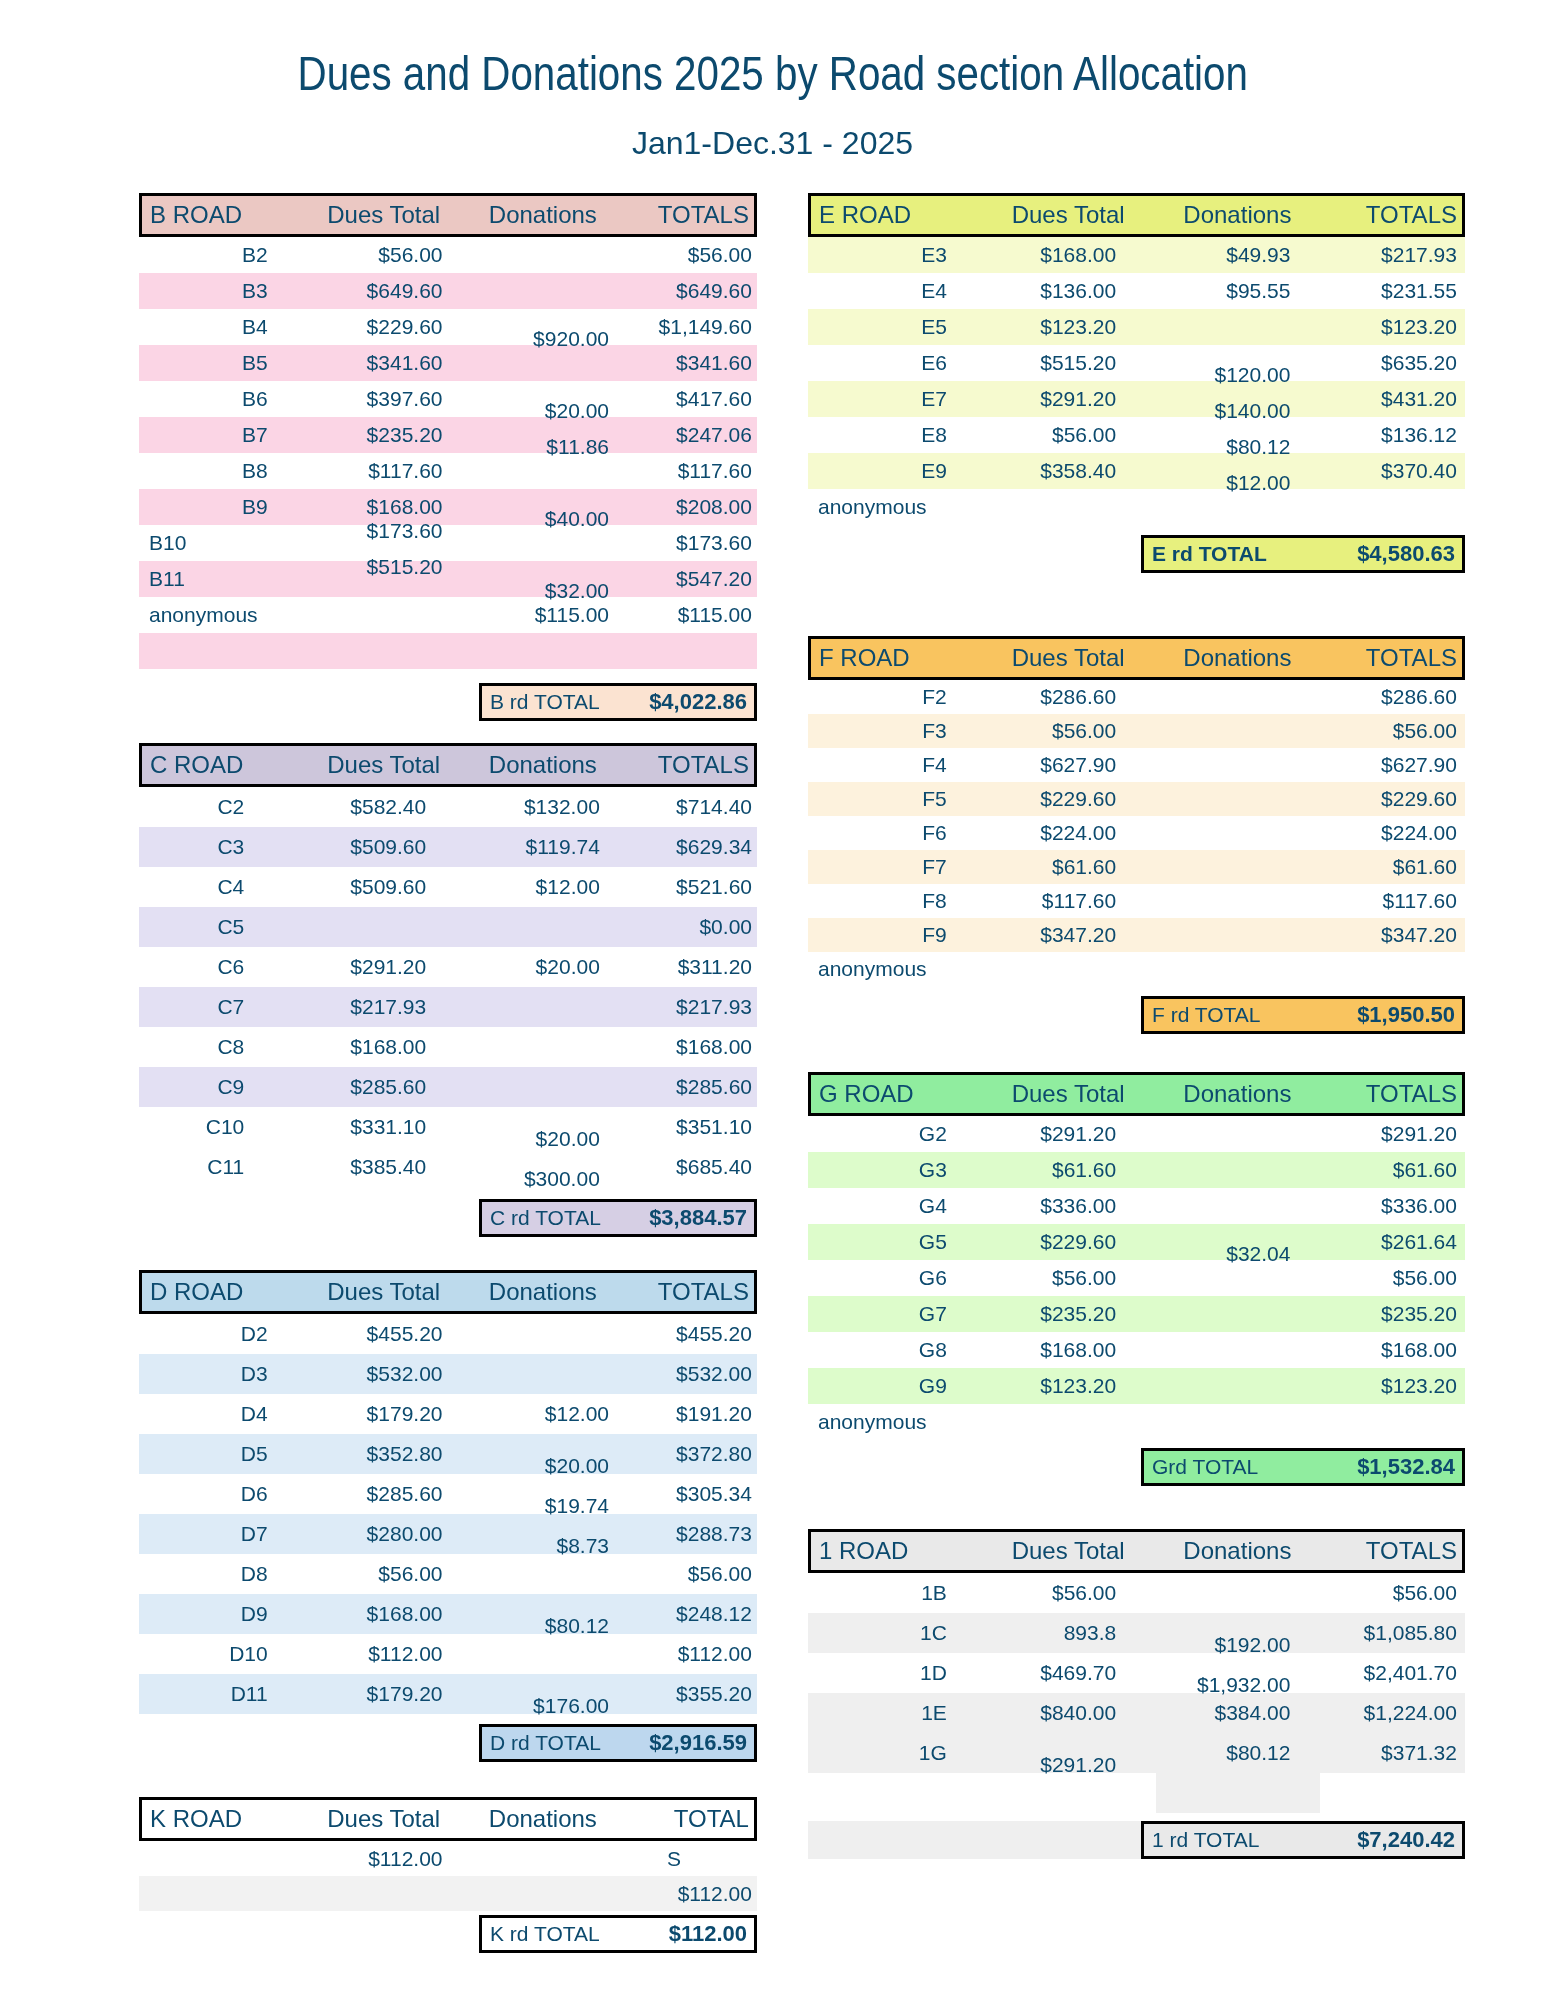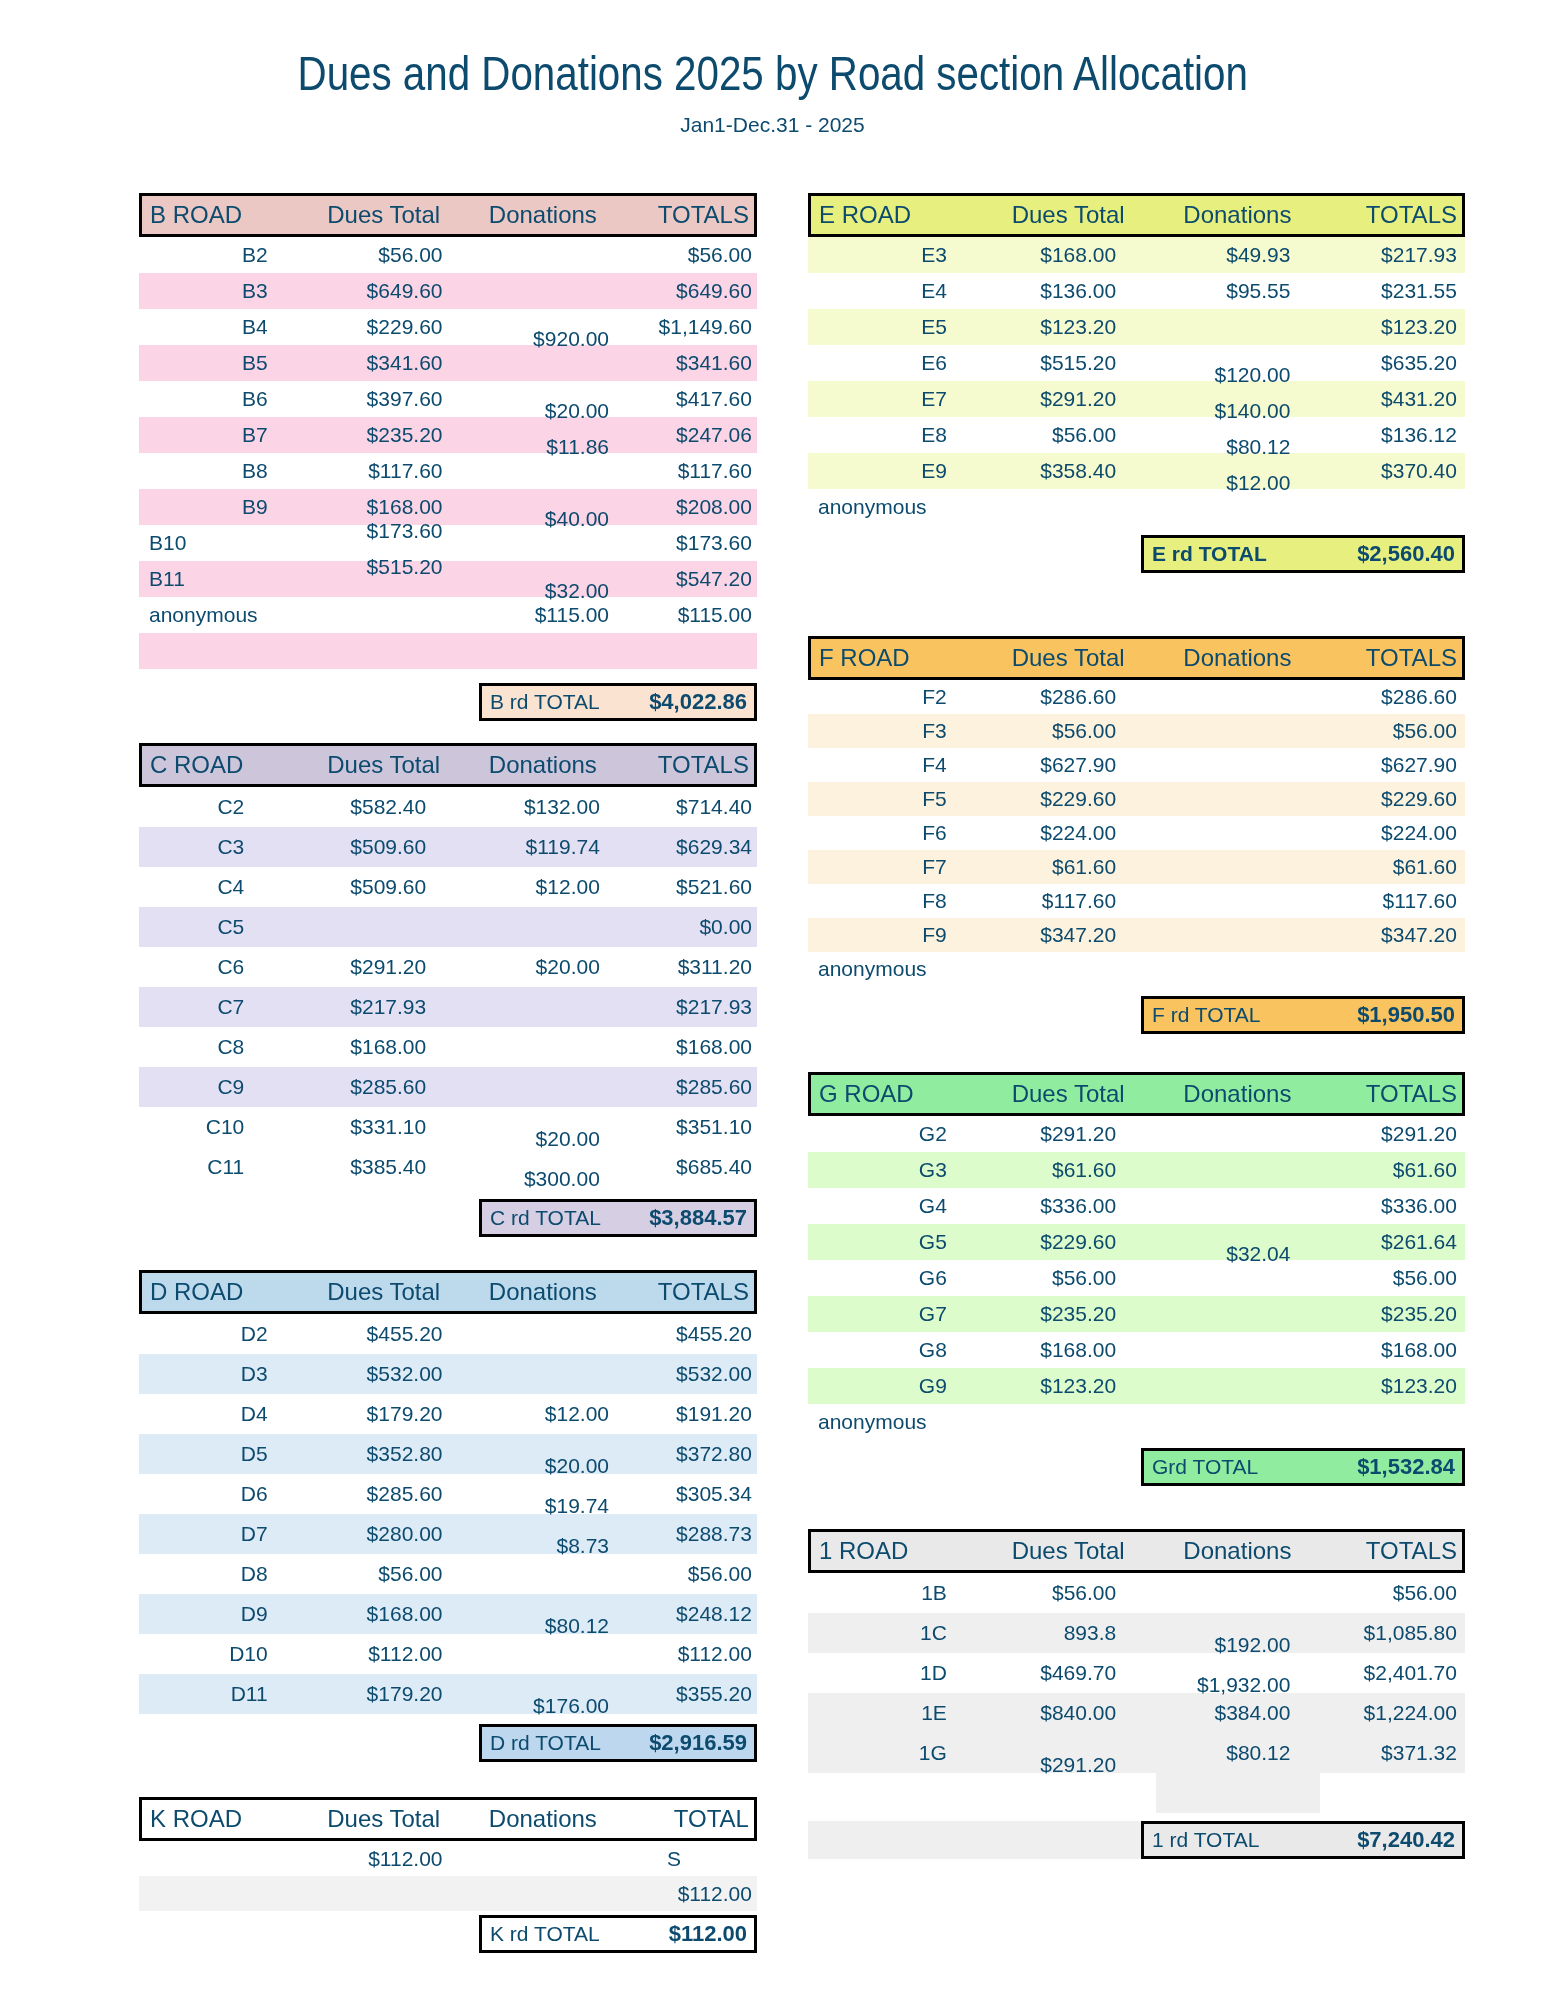--- a/index.html
+++ b/index.html
@@ -1,20 +1,20 @@
 <!DOCTYPE html>
 <html><head>
 <meta charset="utf-8">
 <style>
   html,body{margin:0;padding:0;background:#fff;}
   .page{position:relative;width:1545px;height:2000px;background:#ffffff;
         font-family:"Liberation Sans",sans-serif;color:#0c4a6e;overflow:hidden;border-radius:6px;}
   .title-wrap{text-align:center;padding-top:48px;}
   .title{display:inline-block;font-size:48px;line-height:1.1;transform:scaleX(.84);white-space:nowrap;}
-  .subtitle{text-align:center;font-size:21px;margin-top:12px;}
+  .subtitle{text-align:center;font-size:32px;margin-top:24px;}
   .col{position:absolute;top:193px;}
   .col-left{left:139px;width:618px;}
   .col-right{left:808px;width:657px;}
 
   .roadtable{width:100%;}
   .thead{display:flex;align-items:center;height:38px;border:3px solid #000;background:var(--hdr);
          font-size:24px;box-sizing:content-box;}
   .hc{display:block;box-sizing:border-box;}
   .h-label{width:26%;text-align:left;padding-left:8px;}
   .h-dues{width:27%;text-align:center;}
@@ -389,21 +389,21 @@
         <div class="row">
           <span class="c c-label left">anonymous</span>
           <span class="c c-dues"></span>
           <span class="c c-don"></span>
           <span class="c c-tot"></span>
         </div>
         <div class="pregap"></div>
         <div class="total-row">
           <div class="total-box">
             <span class="tlabel">E rd TOTAL</span>
-            <span class="tvalue">$2,560.40</span>
+            <span class="tvalue">$4,580.63</span>
           </div>
         </div>
       </div>
     <div class="roadtable t-f" style="--hdr: #f9c45f; --zebra: #fdf2dd; --box: #f9c45f;">
         <div class="thead">
           <span class="hc h-label">F ROAD</span>
           <span class="hc h-dues">Dues Total</span>
           <span class="hc h-don">Donations</span>
           <span class="hc h-tot">TOTALS</span>
         </div>

